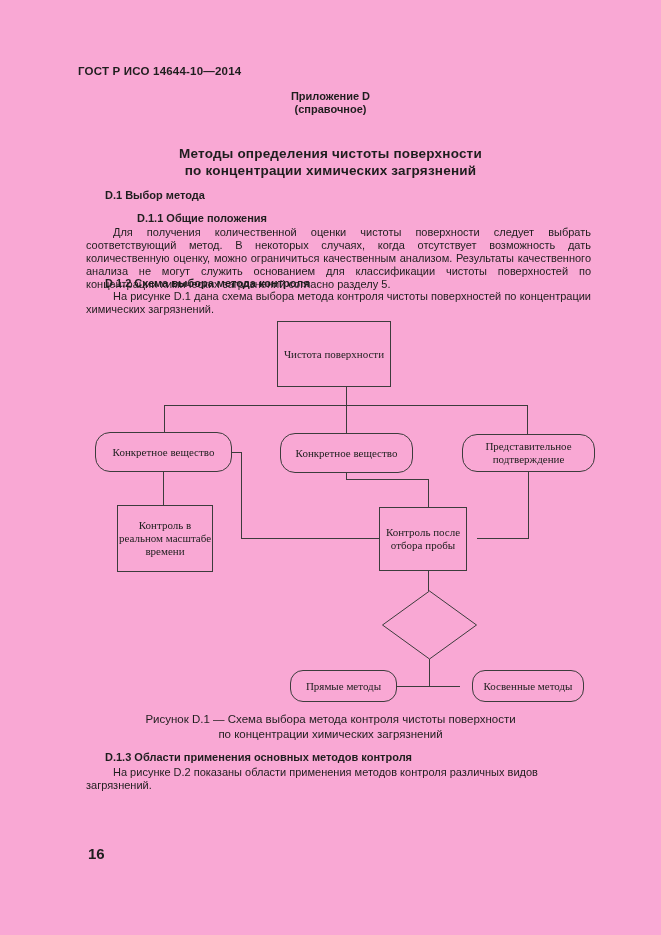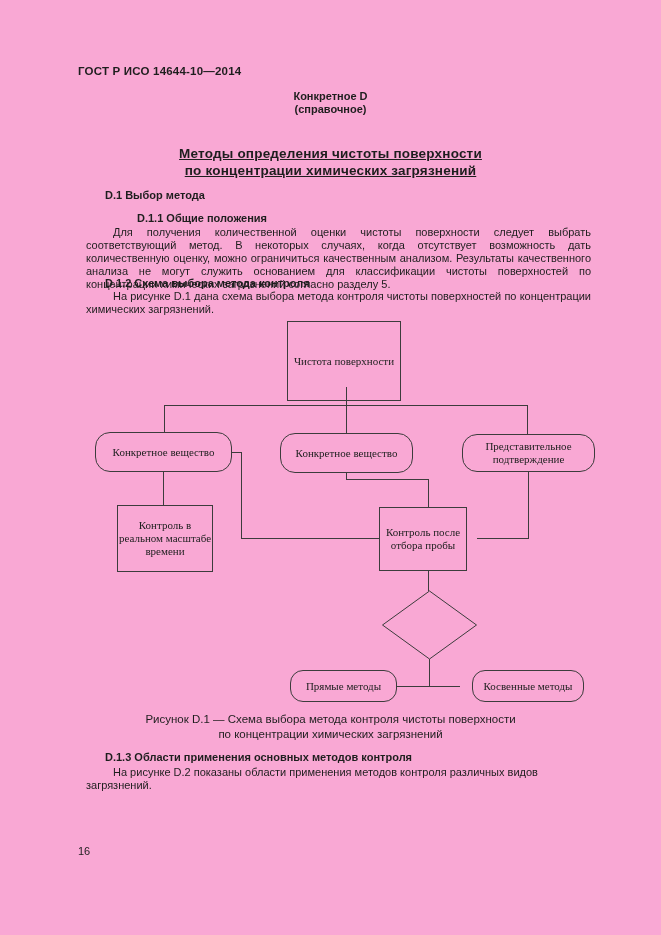--- a/index.html
+++ b/index.html
@@ -21,21 +21,20 @@
     font-size: 11.5px; font-weight: bold; letter-spacing: 0.2px;
   }
   .annex {
     position: absolute; left: 0; right: 0; top: 90px;
     text-align: center; font-size: 11px; font-weight: bold; line-height: 12.5px;
   }
   .doc-title {
     position: absolute; left: 0; right: 0; top: 146px;
     text-align: center; font-size: 13.5px; font-weight: bold; line-height: 16.5px;
     letter-spacing: 0.2px;
-    text-decoration: underline;
   }
   
   .hd {
     position: absolute; left: 105px;
     font-size: 11px; font-weight: bold; line-height: 13px; white-space: nowrap;
   }
   .hd-d1   { top: 189px; }
   .hd-d11  { top: 212px; margin-left: 32px; }
   .hd-d12  { top: 277px; }
   .hd-d13  { top: 751px; }
@@ -57,51 +56,51 @@
   .node {
     position: absolute; box-sizing: border-box;
     border: 1px solid #3c3c3c;
     display: flex; align-items: center; justify-content: center;
     text-align: center;
     font-family: "Liberation Serif", "DejaVu Serif", serif;
     font-size: 11px; line-height: 13px; color: #222;
     padding: 1px;
   }
   .rounded { border-radius: 15px; }
-  .n-surface   { left: 287px; top: 321px; width: 114px; height: 80px; }
+  .n-surface   { left: 277px; top: 321px; width: 114px; height: 66px; }
   .n-spec1     { left: 95px;  top: 432px; width: 137px; height: 40px; }
   .n-spec2     { left: 280px; top: 433px; width: 133px; height: 40px; }
   .n-repr      { left: 462px; top: 434px; width: 133px; height: 38px; }
   .n-realtime  { left: 117px; top: 505px; width: 96px;  height: 67px; padding: 0; }
   .n-sampling  { left: 379px; top: 507px; width: 88px;  height: 64px; }
   .n-direct    { left: 290px; top: 670px; width: 107px; height: 32px; border-radius: 13px; }
   .n-indirect  { left: 460px; top: 670px; width: 112px; height: 32px; border-radius: 13px; margin-left: 12px; }
   .n-decision-label {
     left: 403px; top: 601px; width: 53px; height: 48px;
     border: none; padding: 0; white-space: pre-line;
     font-size: 10.5px; line-height: 13px;
   }
   .fig-caption {
     position: absolute; left: 0; right: 0; top: 712px;
     text-align: center; font-size: 11.5px; line-height: 15px;
   }
   .page-number {
-    position: absolute; left: 78px; top: 845px;
-    font-size: 11px; font-weight: normal;
+    position: absolute; left: 88px; top: 845px;
+    font-size: 15px; font-weight: bold;
   }
 </style>
 </head>
 <body>
 
 <div class="page">
 
   <div class="doc-code">ГОСТ Р ИСО 14644-10—2014</div>
 
   <div class="annex">
-    <div>Конкретное D</div>
+    <div>Приложение D</div>
     <div>(справочное)</div>
   </div>
 
   <div class="doc-title">
     <div>Методы определения чистоты поверхности</div>
     <div>по концентрации химических загрязнений</div>
   </div>
 
   <div class="hd hd-d1">D.1 Выбор метода</div>
   <div class="hd hd-d11">D.1.1 Общие положения</div>

